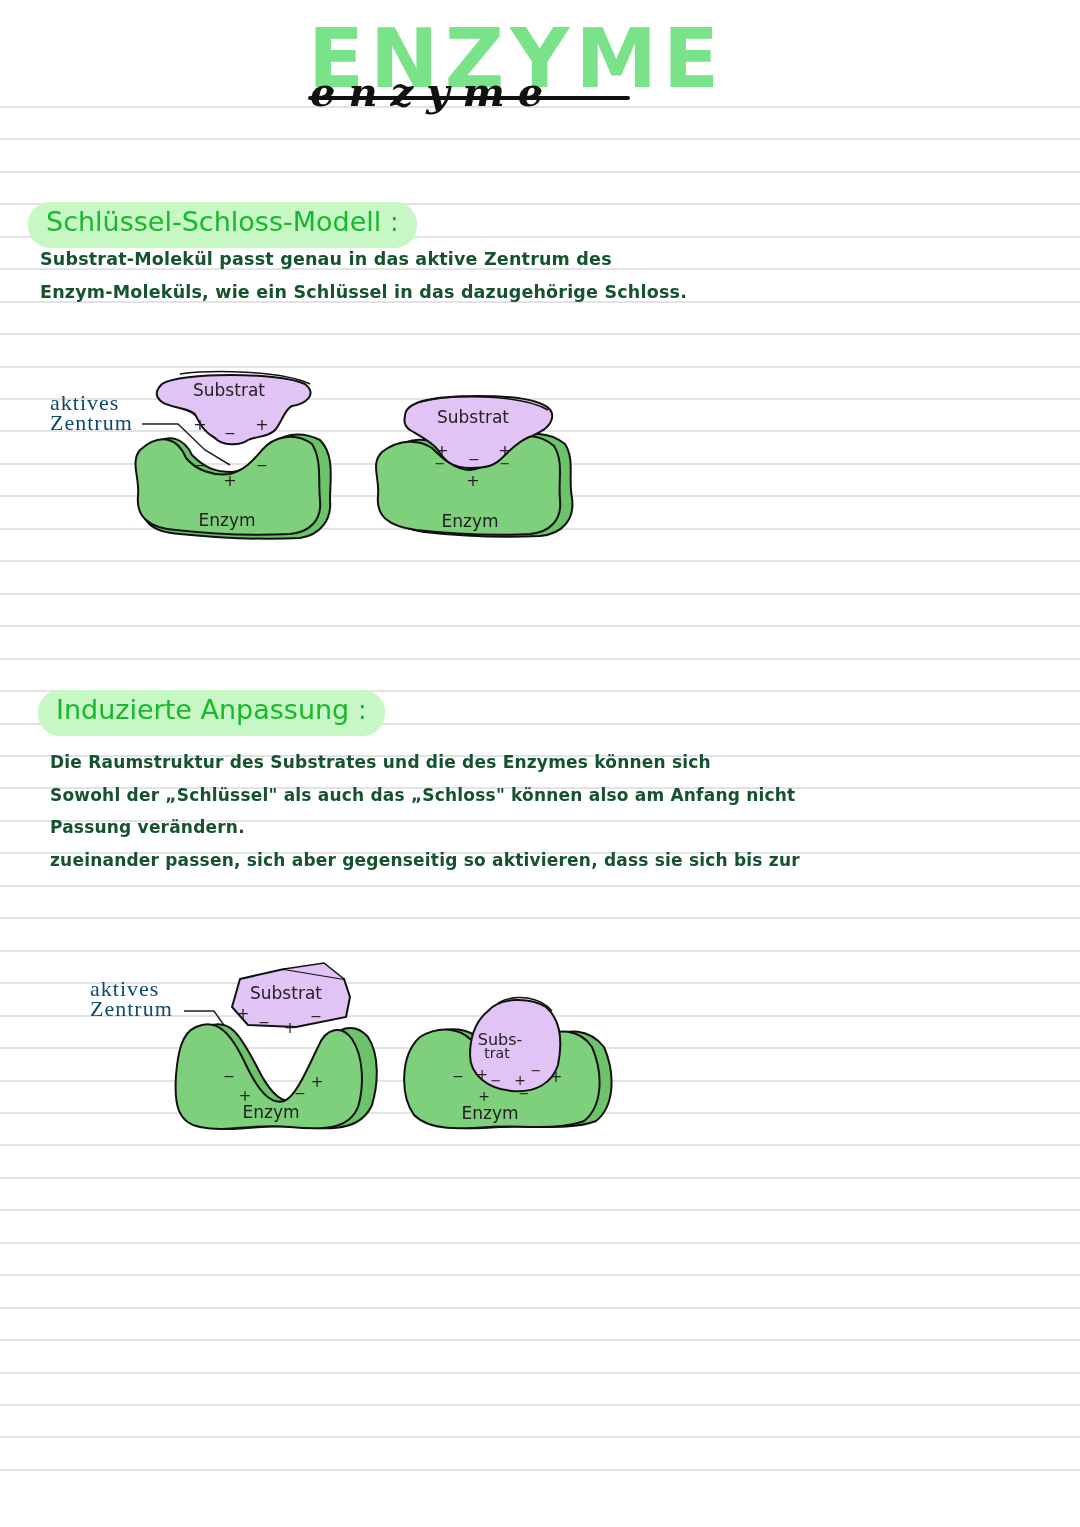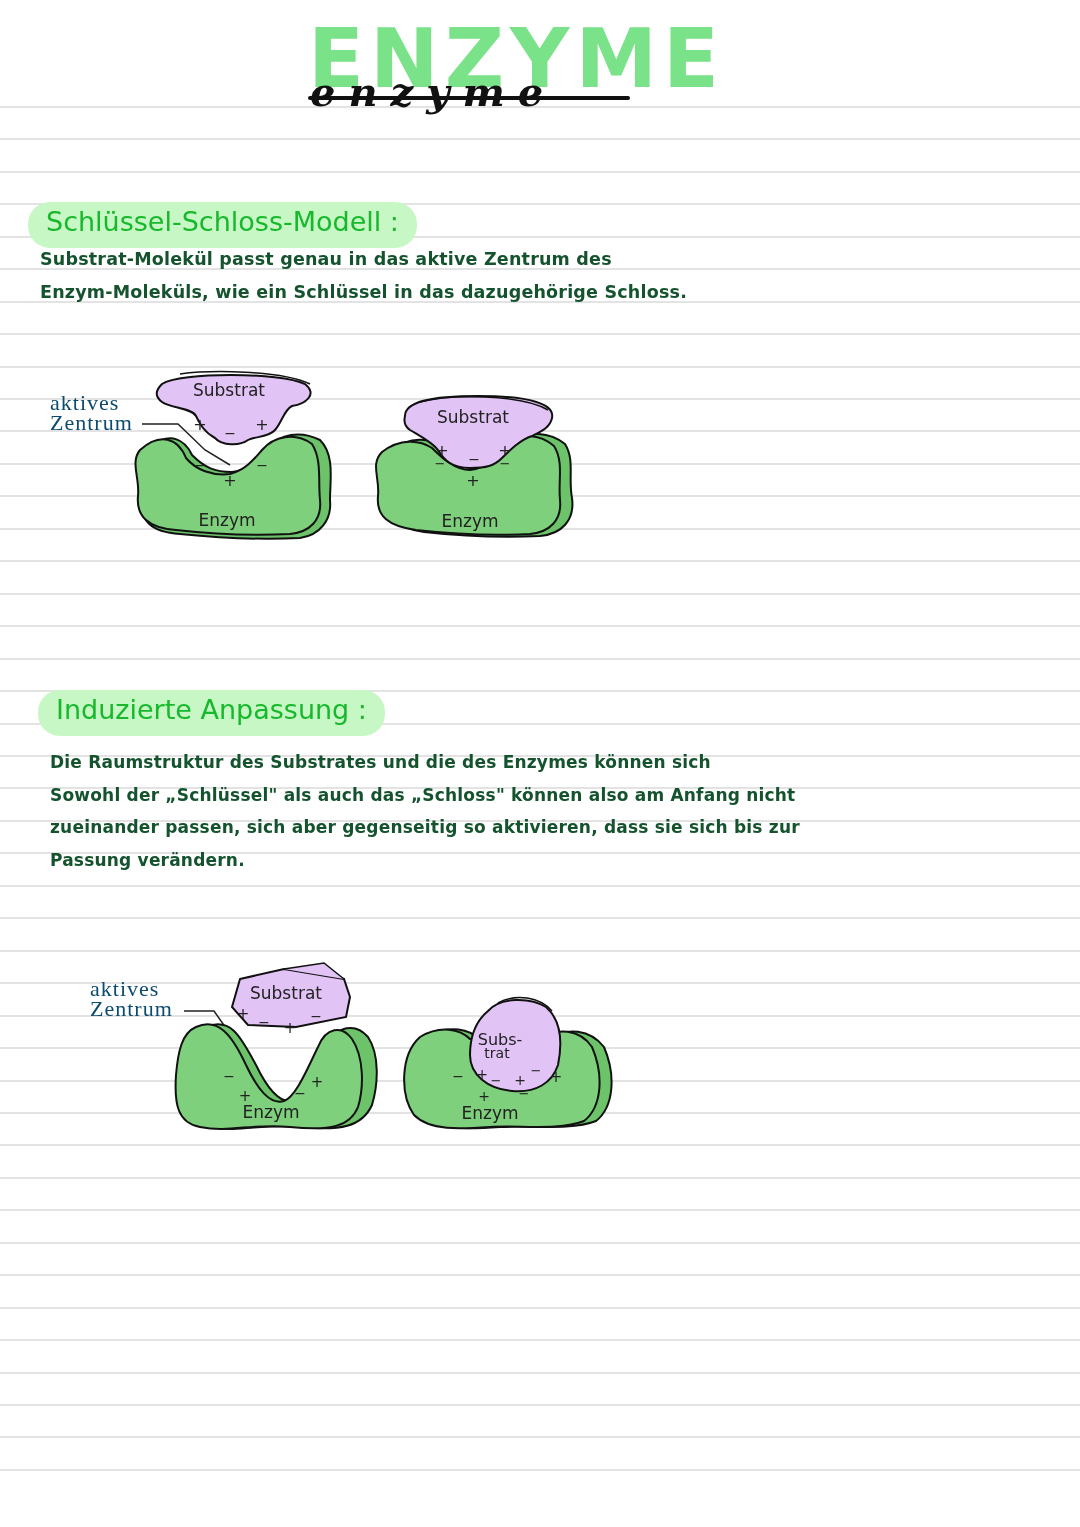--- a/index.html
+++ b/index.html
@@ -135,22 +135,22 @@
   <text x="473" y="126" font-size="16" text-anchor="middle" fill="#222">+</text>
   <text x="470" y="167" font-size="17" text-anchor="middle" fill="#222">Enzym</text>
 </svg>
 
 <div class="abs heading-pill" style="left:38px; top:690px;">
   <span>Induzierte Anpassung :</span>
 </div>
 <div class="abs body-text" style="left:50px; top:730px; font-size:17px;margin-top:16px;">
   <div>Die Raumstruktur des Substrates und die des Enzymes können sich</div>
   <div>Sowohl der „Schlüssel" als auch das „Schloss" können also am Anfang nicht</div>
+  <div>Passung verändern.</div>
   <div>zueinander passen, sich aber gegenseitig so aktivieren, dass sie sich bis zur</div>
-  <div>Passung verändern.</div>
 </div>
 
 <div class="abs label" style="left:90px; top:979px;">
   <div>aktives</div>
   <div>Zentrum</div>
 </div>
 
 <svg class="abs" style="left:0; top:955px;" width="640" height="190">
 
   <path d="M184 56 L214 56 L228 76 L262 140" stroke="#222" stroke-width="1.5" fill="none"></path>

